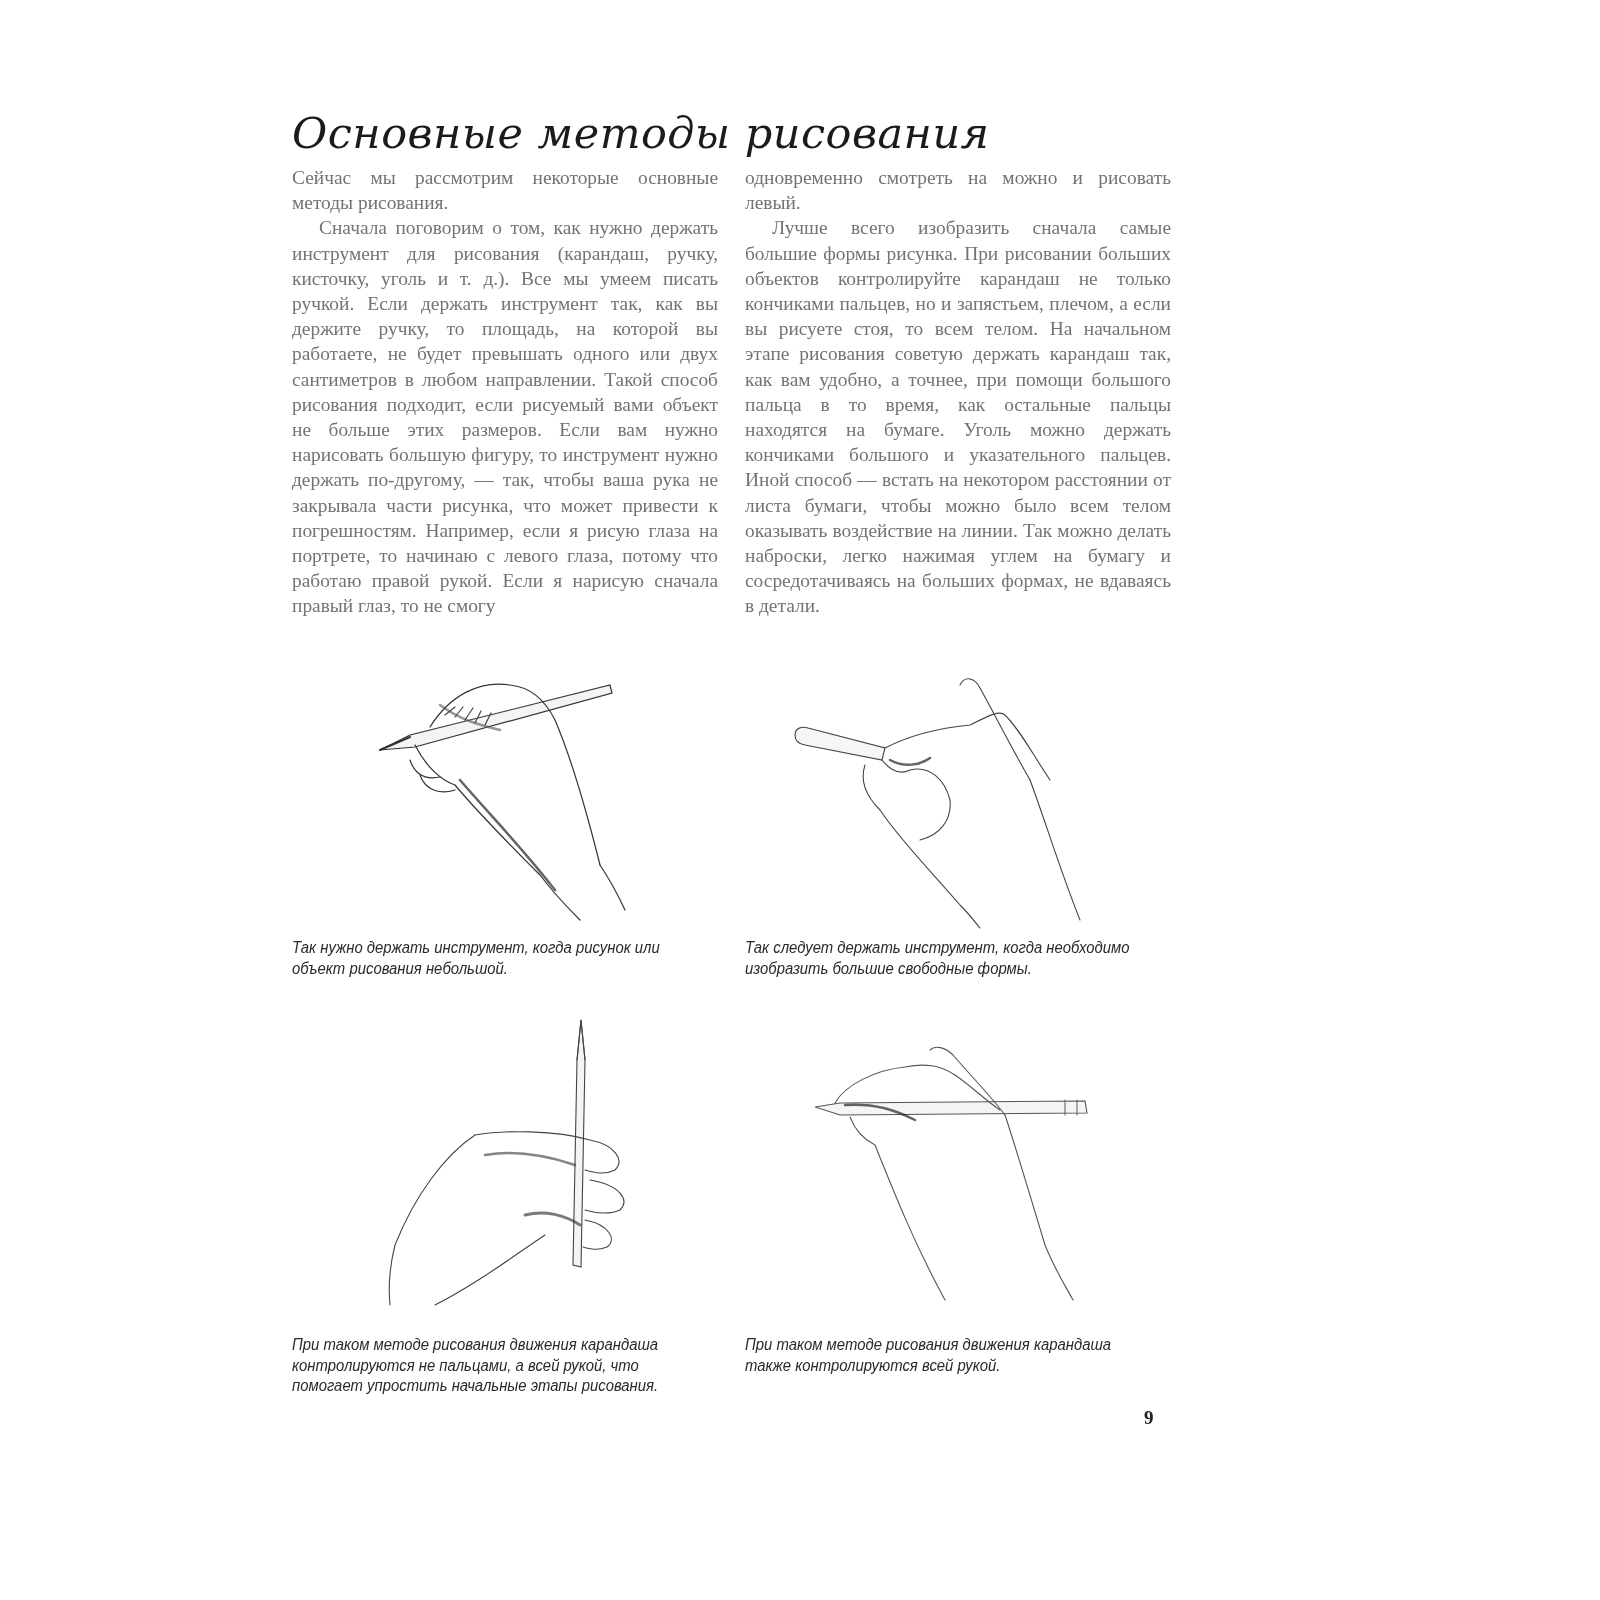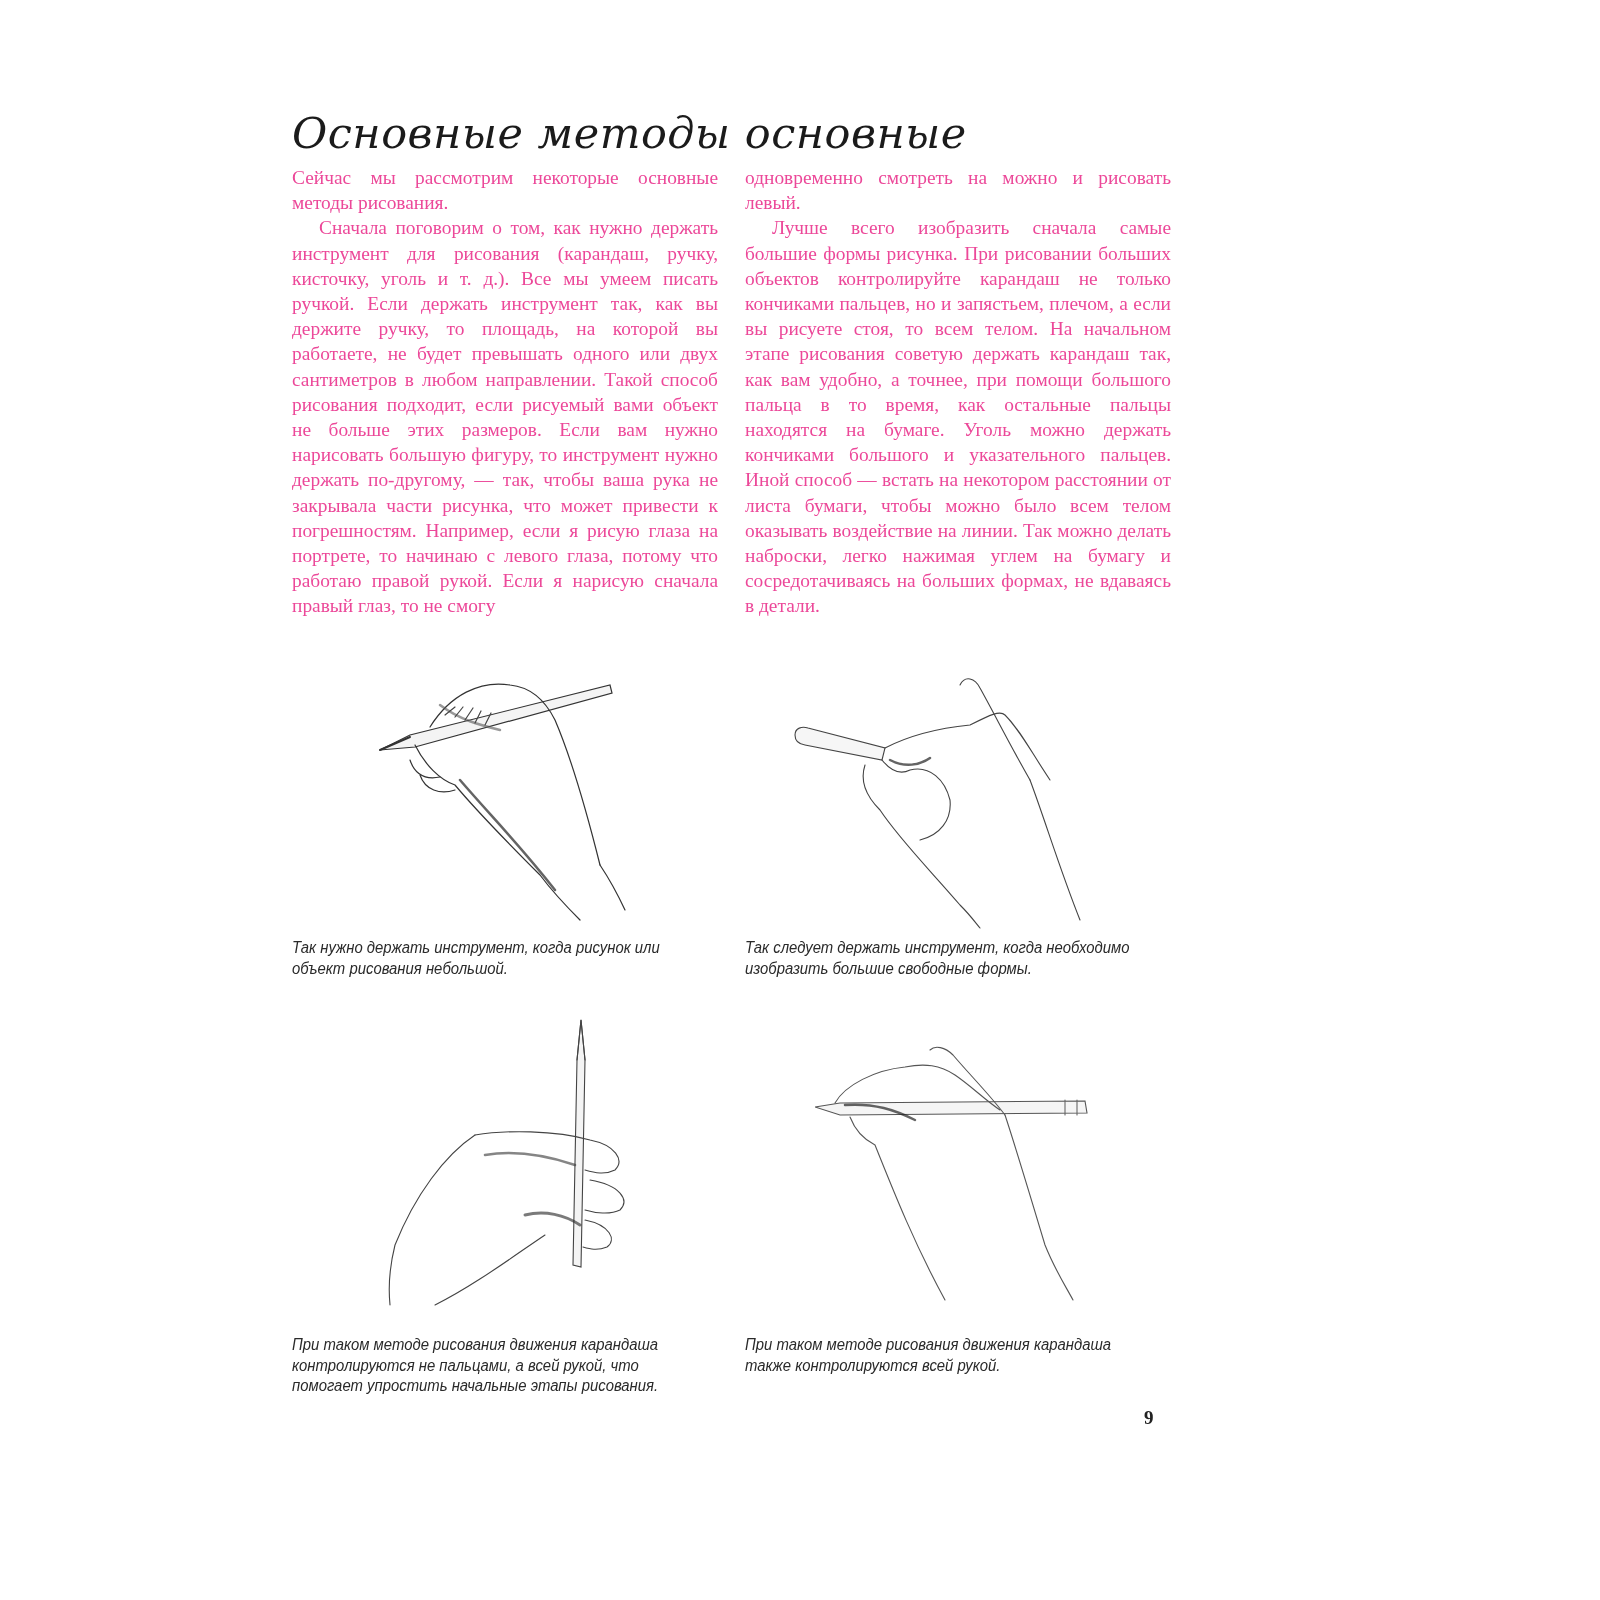--- a/index.html
+++ b/index.html
@@ -6,21 +6,21 @@
     body { width: 1600px; height: 1600px; position: relative; overflow: hidden; color: #1a1a1a; }
     .page-title {
       position: absolute; left: 292px; top: 108px;
       font-family: "DejaVu Serif", serif; font-style: italic;
       font-size: 43px; letter-spacing: 0.5px; color: #1b1b1b; margin: 0; font-weight: normal;
       white-space: nowrap;
     }
     .col {
       position: absolute; top: 165px; width: 426px;
       font-family: "Liberation Serif", serif; font-size: 19.4px; line-height: 25.2px;
-      text-align: justify; hyphens: manual; color: #ec4899;
+      text-align: justify; hyphens: manual; color: #737373;
     }
     .col-left { left: 292px; }
     .col-right { left: 745px; }
     .col p { margin: 0; }
     .col p.indent { text-indent: 27px; }
     .fig { position: absolute; }
     .fig svg { display: block; }
     .caption {
       position: absolute; width: 440px;
       font-family: "Liberation Sans", sans-serif; font-style: italic;
@@ -28,21 +28,21 @@
       transform: scaleX(0.93); transform-origin: left top;
     }
     .page-number {
       position: absolute; left: 1144px; top: 1407px;
       font-family: "Liberation Serif", serif; font-weight: bold; font-size: 19px; color: #222;
     }
   </style>
 </head>
 <body>
 
-<h1 class="page-title">Основные методы основные</h1>
+<h1 class="page-title">Основные методы рисования</h1>
 
 <div class="col col-left">
   <p>Сейчас мы рассмотрим некоторые основные методы рисования.</p>
   <p class="indent">Сначала поговорим о том, как нужно держать инструмент для рисования (карандаш, ручку, кисточку, уголь и т. д.). Все мы умеем писать ручкой. Если держать инструмент так, как вы держите ручку, то площадь, на которой вы работаете, не будет превышать одного или двух сантиметров в любом направлении. Такой способ рисования подходит, если рисуемый вами объект не больше этих размеров. Если вам нужно нарисовать большую фигуру, то инструмент нужно держать по-другому, — так, чтобы ваша рука не закрывала части рисунка, что может привести к погрешностям. Например, если я рисую глаза на портрете, то начинаю с левого глаза, потому что работаю правой рукой. Если я нарисую сначала правый глаз, то не смогу</p>
 </div>
 
 <div class="col col-right">
   <p>одновременно смотреть на можно и рисовать левый.</p>
   <p class="indent">Лучше всего изобразить сначала самые большие формы рисунка. При рисовании больших объектов контролируйте карандаш не только кончиками пальцев, но и запястьем, плечом, а если вы рисуете стоя, то всем телом. На начальном этапе рисования советую держать карандаш так, как вам удобно, а точнее, при помощи большого пальца в то время, как остальные пальцы находятся на бумаге. Уголь можно держать кончиками большого и указательного пальцев. Иной способ — встать на некотором расстоянии от листа бумаги, чтобы можно было всем телом оказывать воздействие на линии. Так можно делать наброски, легко нажимая углем на бумагу и сосредотачиваясь на больших формах, не вдаваясь в детали.</p>
 </div>

